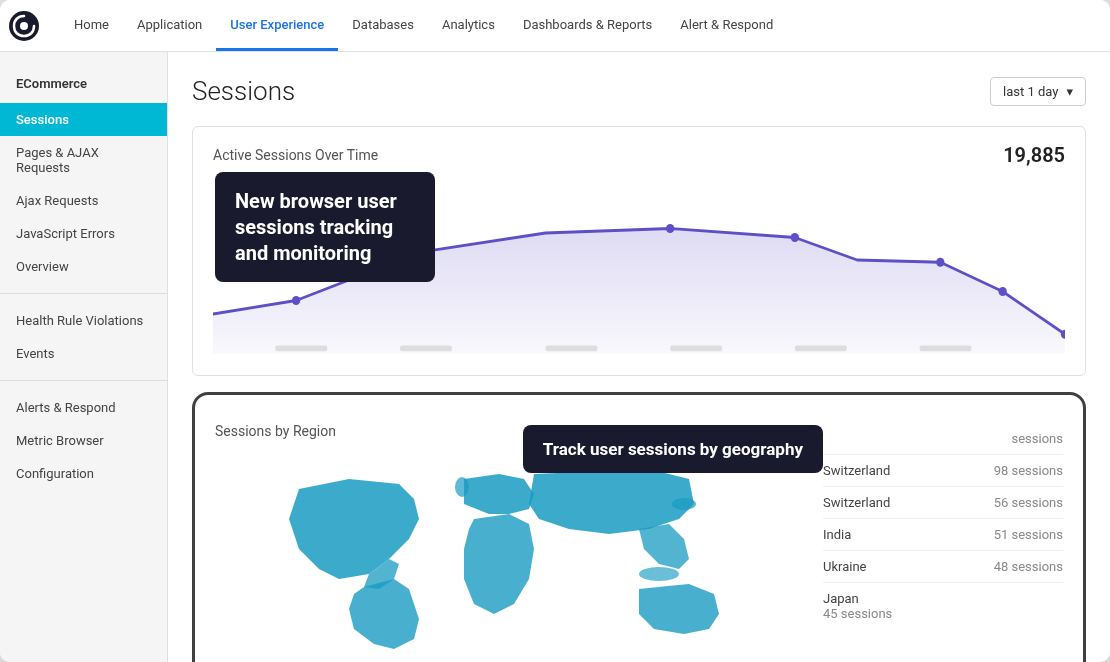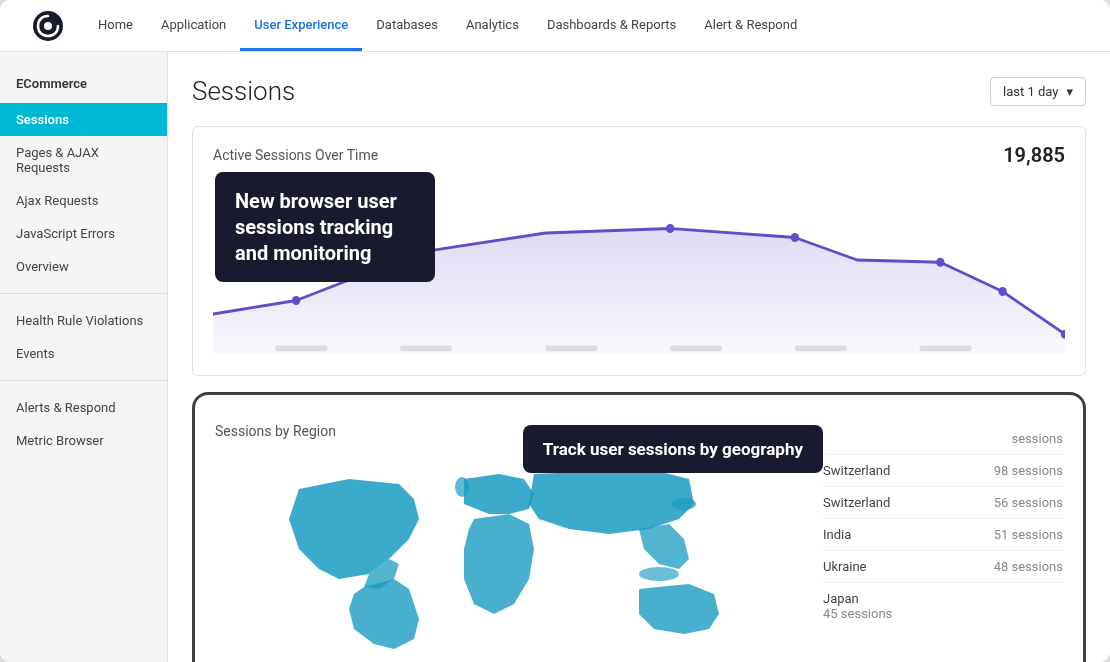--- a/index.html
+++ b/index.html
@@ -22,21 +22,21 @@
       flex-direction: column;
       position: relative;
     }
     
     .top-nav {
       background: #fff;
       border-bottom: 1px solid #e0e0e0;
       display: flex;
       align-items: center;
       height: 52px;
-      padding: 0 32px;
+      padding: 0 8px;
       gap: 8px;
       flex-shrink: 0;
     }
     .logo {
       width: 32px;
       height: 32px;
       margin-right: 12px;
       flex-shrink: 0;
     }
     .nav-items {
@@ -264,20 +264,21 @@
       <div class="sidebar-item">Pages &amp; AJAX Requests</div>
       <div class="sidebar-item">Ajax Requests</div>
       <div class="sidebar-item">JavaScript Errors</div>
       <div class="sidebar-item">Overview</div>
       <div class="sidebar-divider"></div>
       <div class="sidebar-item">Health Rule Violations</div>
       <div class="sidebar-item">Events</div>
       <div class="sidebar-divider"></div>
       <div class="sidebar-item">Alerts &amp; Respond</div>
       <div class="sidebar-item">Metric Browser</div>
+      <div class="sidebar-item">Configuration</div>
     </div>
 
     <div class="content">
 
       <div class="page-header">
         <h1 class="page-title">Sessions</h1>
         <div class="time-filter">
           <span>last 1 day</span>
           <span>▾</span>
         </div>

